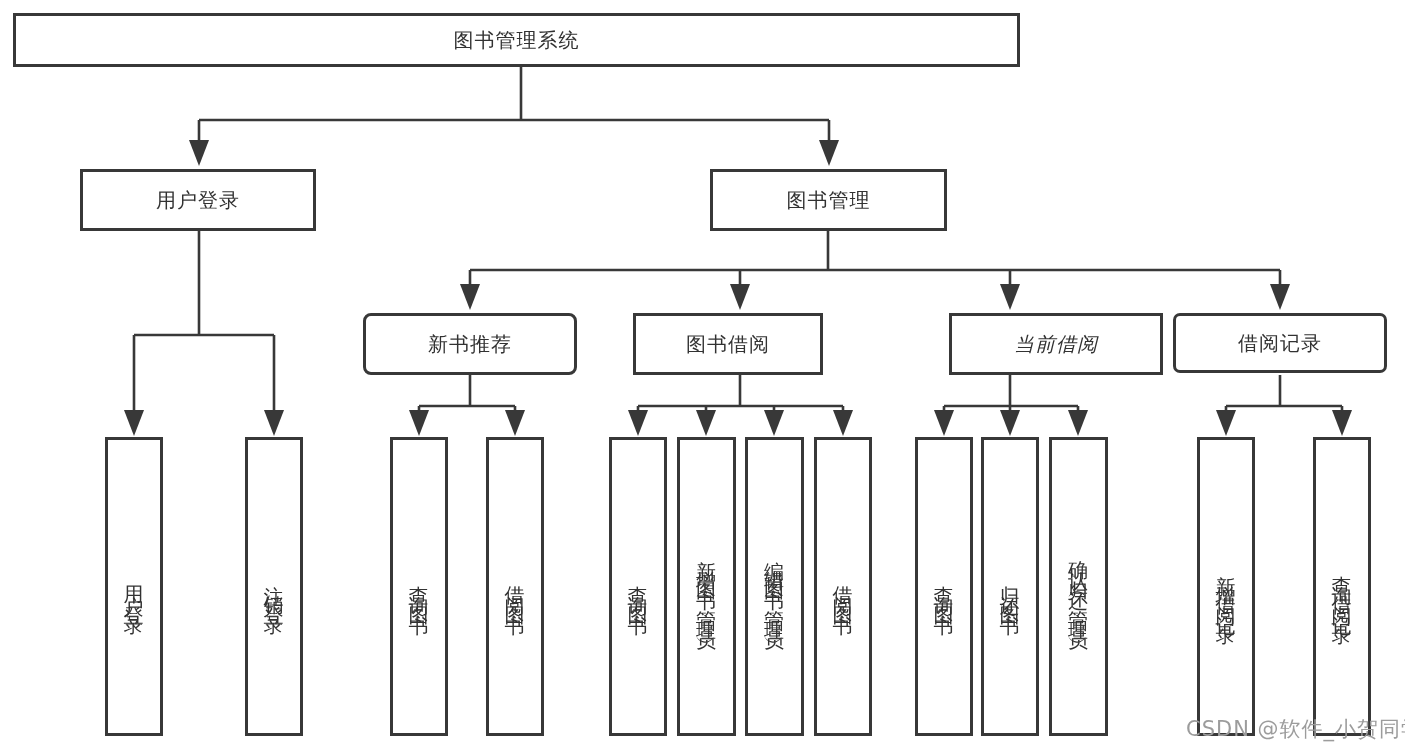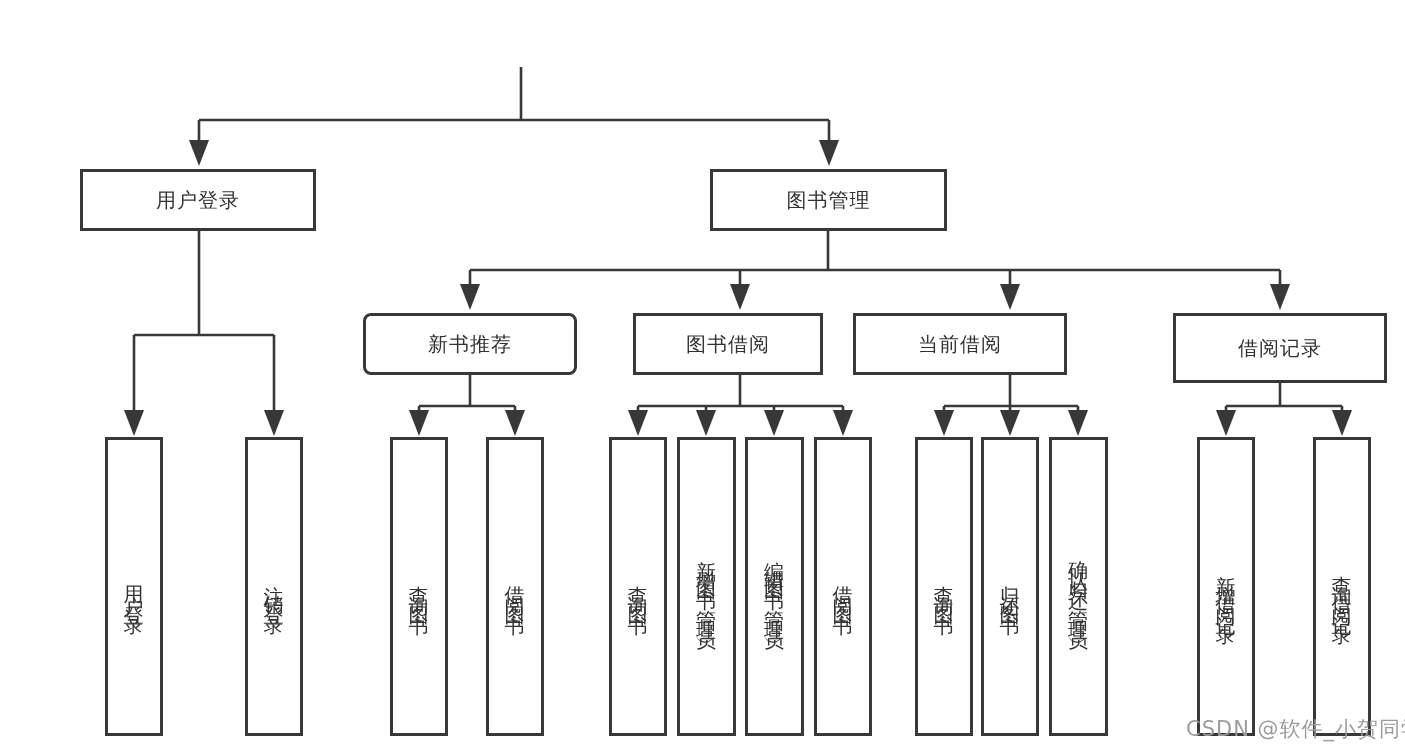--- a/index.html
+++ b/index.html
@@ -61,28 +61,29 @@
       <polygon points="764,410 784,410 774,436"></polygon>
       <polygon points="833,410 853,410 843,436"></polygon>
       <polygon points="934,410 954,410 944,436"></polygon>
       <polygon points="1000,410 1020,410 1010,436"></polygon>
       <polygon points="1068,410 1088,410 1078,436"></polygon>
       <polygon points="1216,410 1236,410 1226,436"></polygon>
       <polygon points="1332,410 1352,410 1342,436"></polygon>
     </g>
   </svg>
 
+  <div class="box" style="left:13px;top:13px;width:1007px;height:54px;">图书管理系统</div>
 
   <div class="box" style="left:80px;top:169px;width:236px;height:62px;">用户登录</div>
   <div class="box" style="left:710px;top:169px;width:237px;height:62px;font-family:Liberation Serif, serif;">图书管理</div>
 
   <div class="box" style="left:363px;top:313px;width:214px;height:62px;border-radius:8px;">新书推荐</div>
   <div class="box" style="left:633px;top:313px;width:190px;height:62px;">图书借阅</div>
-  <div class="box" style="left:853px;top:313px;width:214px;height:62px;">当前借阅</div>
-  <div class="box" style="left:1173px;top:313px;width:214px;height:70px;">借阅记录</div>
+  <div class="box" style="left:949px;top:313px;width:214px;height:62px;font-style:italic;">当前借阅</div>
+  <div class="box" style="left:1173px;top:313px;width:214px;height:60px;border-radius:7px;">借阅记录</div>
 
   <div class="box vbox" style="left:105px;top:437px;width:58px;height:299px;">用户登录</div>
   <div class="box vbox" style="left:245px;top:437px;width:58px;height:299px;">注销登录</div>
 
   <div class="box vbox" style="left:390px;top:437px;width:58px;height:299px;">查询图书</div>
   <div class="box vbox" style="left:486px;top:437px;width:58px;height:299px;">借阅图书</div>
 
   <div class="box vbox" style="left:609px;top:437px;width:58px;height:299px;">查询图书</div>
   <div class="box vbox" style="left:677px;top:437px;width:59px;height:299px;">新增图书（管理员）</div>
   <div class="box vbox" style="left:745px;top:437px;width:59px;height:299px;">编辑图书（管理员）</div>

